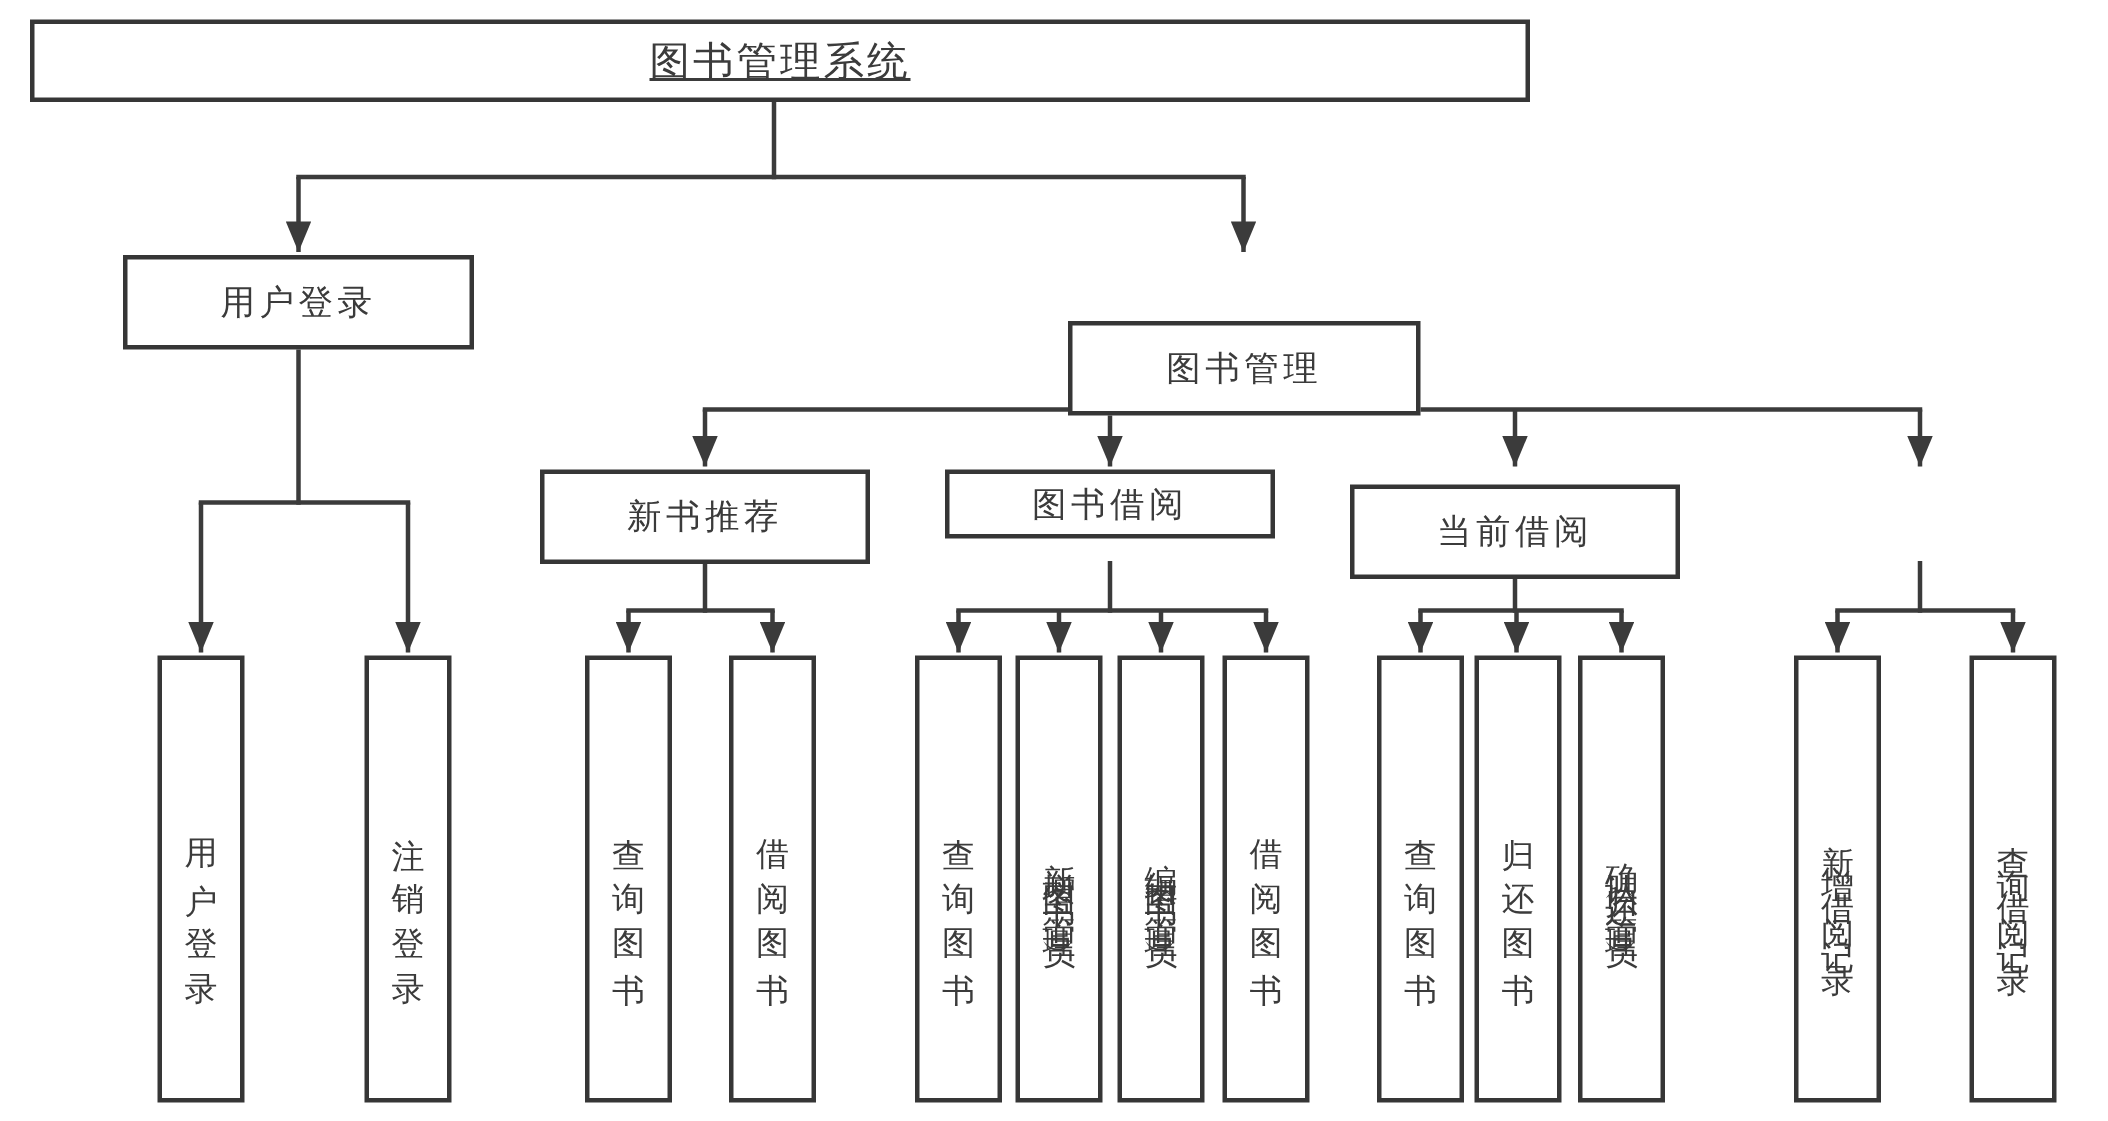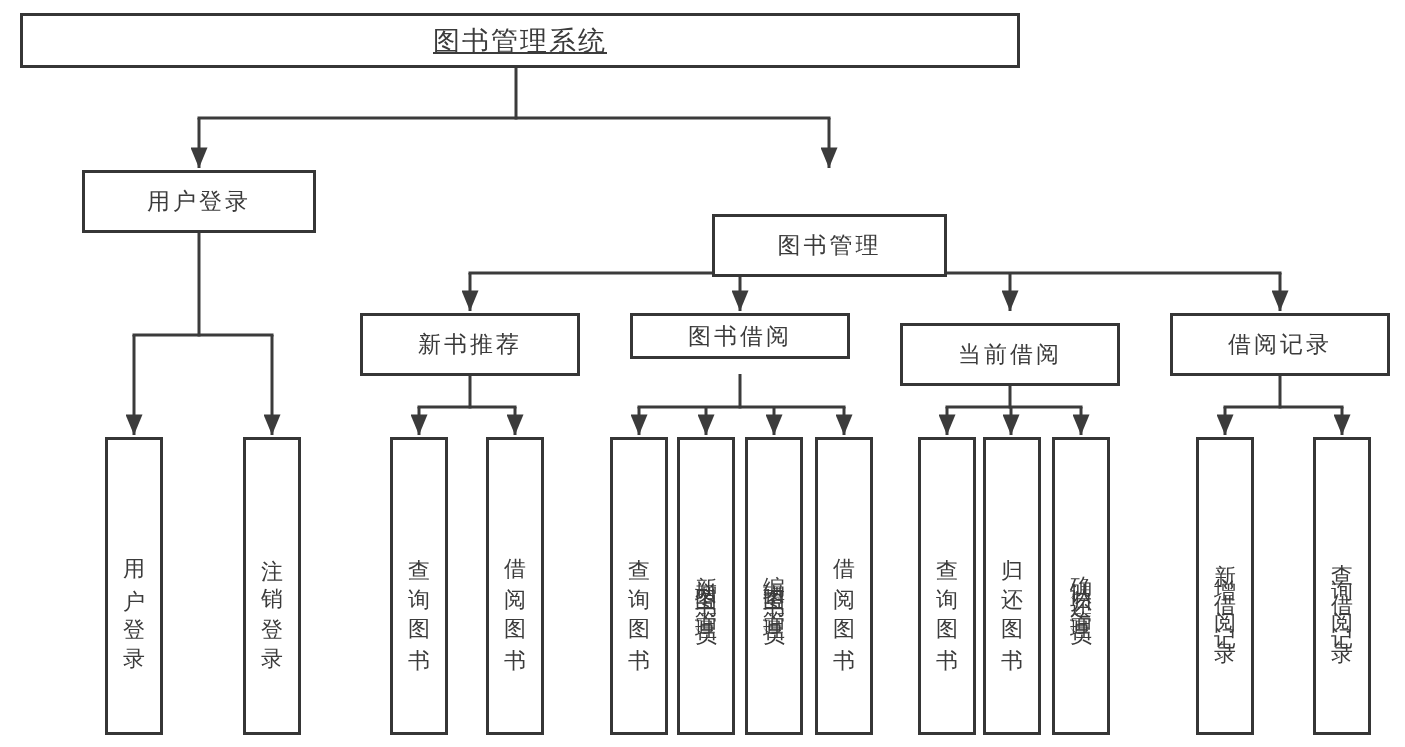--- a/index.html
+++ b/index.html
@@ -94,21 +94,20 @@
   </svg>
 
   <div class="box h-node root-node" style="left:20px; top:13px; width:1000px; height:55px;">图书管理系统</div>
 
   <div class="box h-node" style="left:82px; top:170px; width:234px; height:63px;">用户登录</div>
   <div class="box h-node" style="left:712px; top:170px; width:235px; height:63px;margin-top:44px;">图书管理</div>
 
   <div class="box h-node" style="left:360px; top:313px; width:220px; height:63px;">新书推荐</div>
   <div class="box h-node" style="left:630px; top:313px; width:220px; height:46px;">图书借阅</div>
   <div class="box h-node" style="left:900px; top:323px; width:220px; height:63px;">当前借阅</div>
-  <div class="box h-node" style="left:1170px; top:313px; width:220px; height:63px;">借阅记录</div>
 
   <div class="box leaf leaf--s" style="left:105px; top:437px; width:58px; height:298px;">用户登录</div>
   <div class="box leaf leaf--s" style="left:243px; top:437px; width:58px; height:298px;">注销登录</div>
 
   <div class="box leaf leaf--s" style="left:390px; top:437px; width:58px; height:298px;">查询图书</div>
   <div class="box leaf leaf--s" style="left:486px; top:437px; width:58px; height:298px;">借阅图书</div>
 
   <div class="box leaf leaf--s" style="left:610px; top:437px; width:58px; height:298px;">查询图书</div>
   <div class="box leaf leaf--l" style="left:677px; top:437px; width:58px; height:298px;">新增图书（管理员）</div>
   <div class="box leaf leaf--l" style="left:745px; top:437px; width:58px; height:298px;">编辑图书（管理员）</div>

